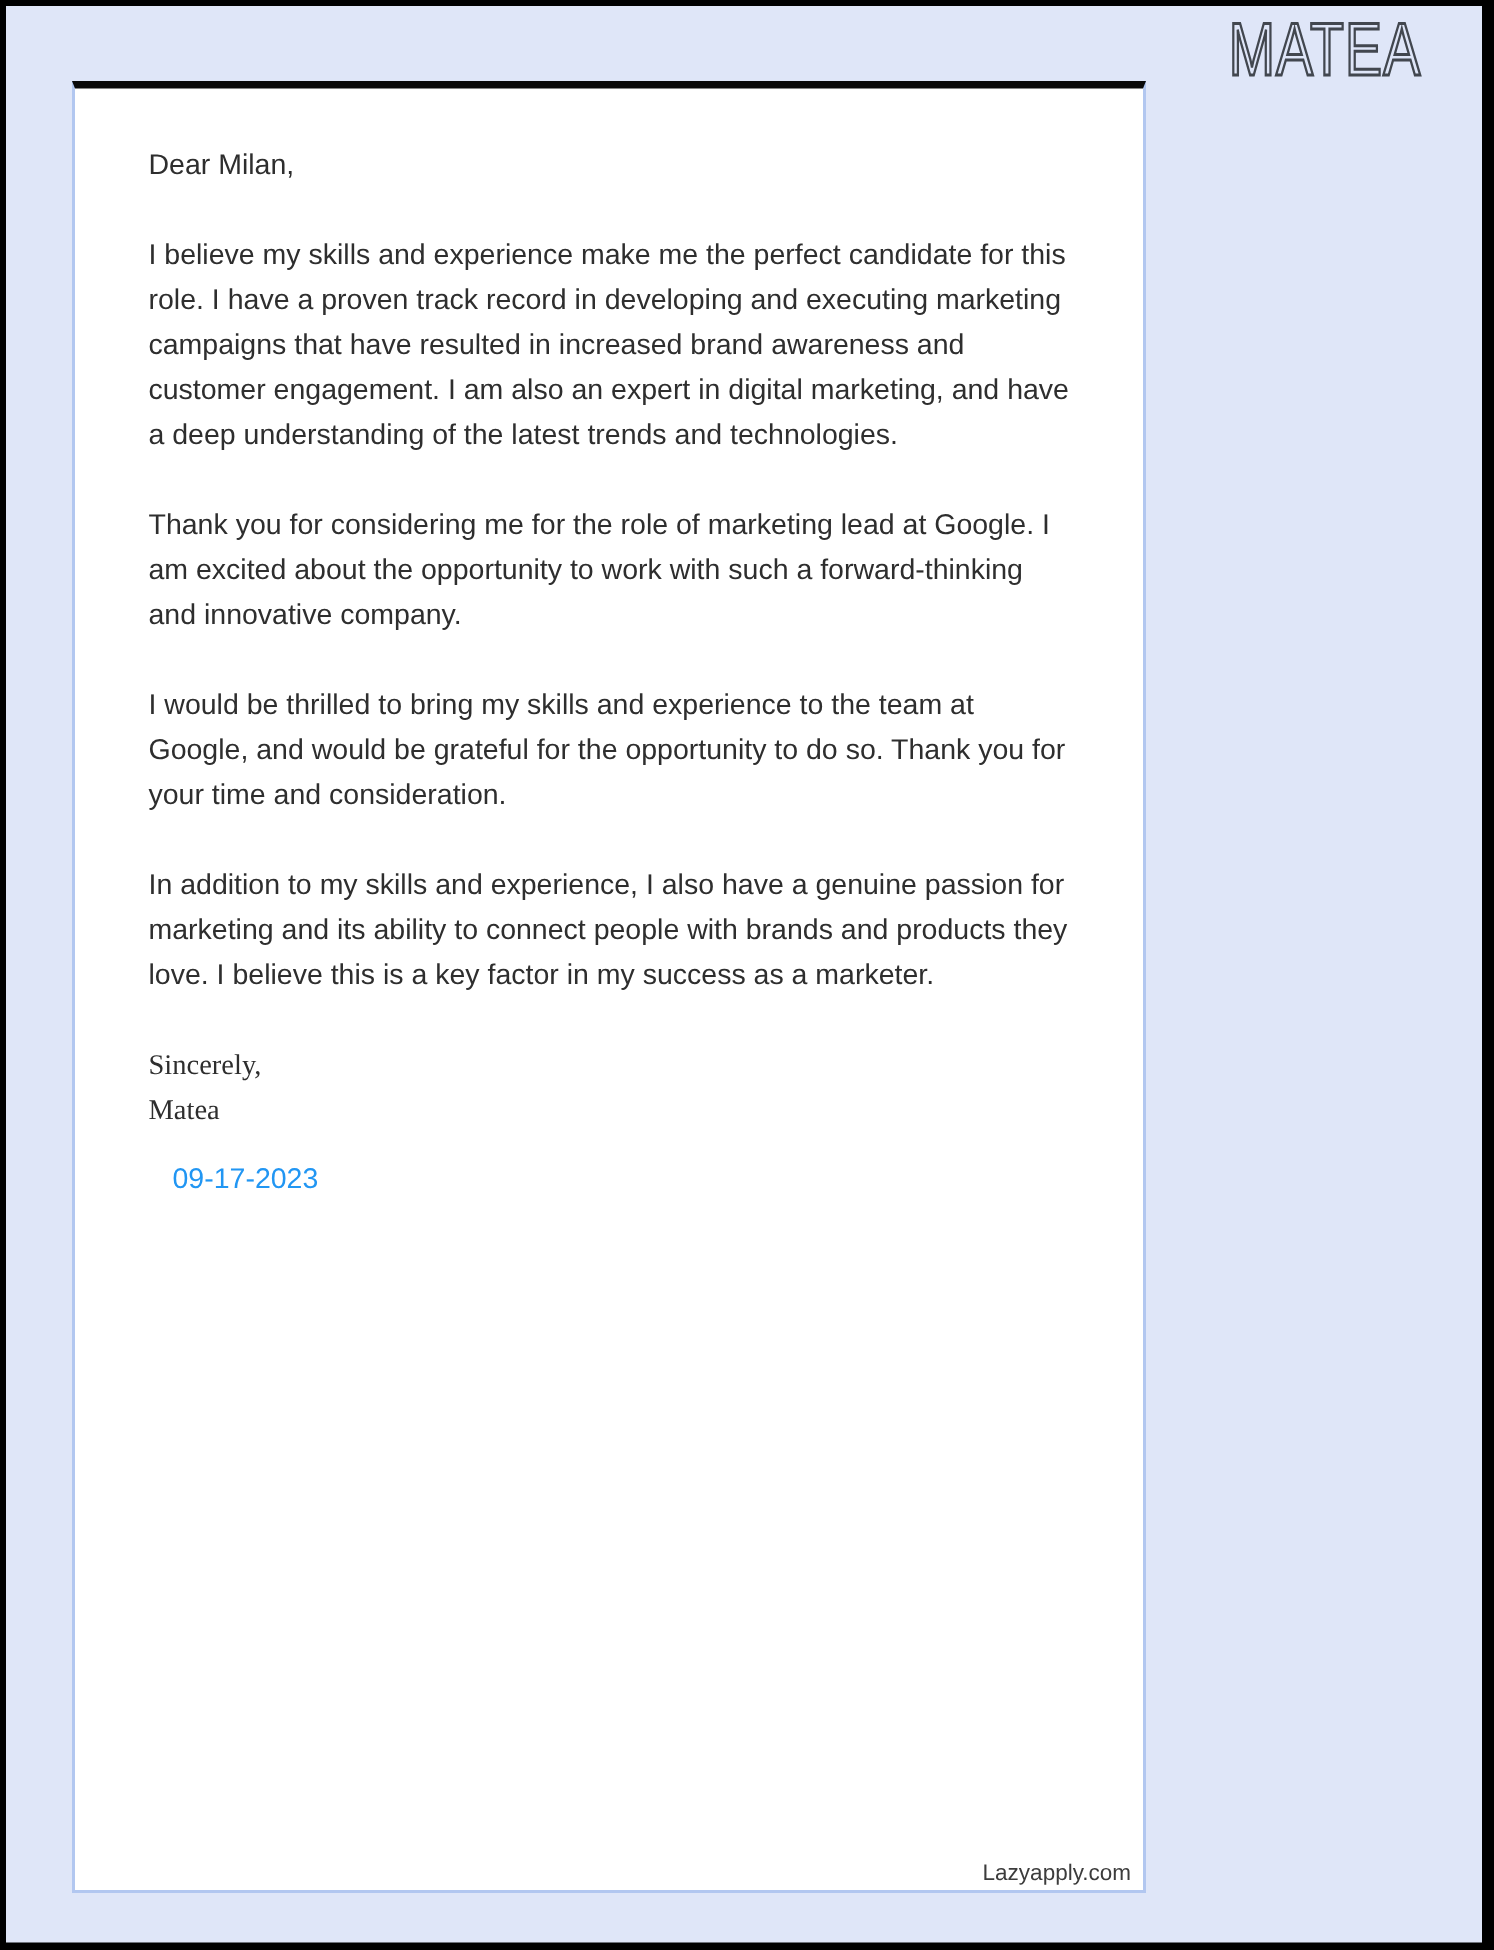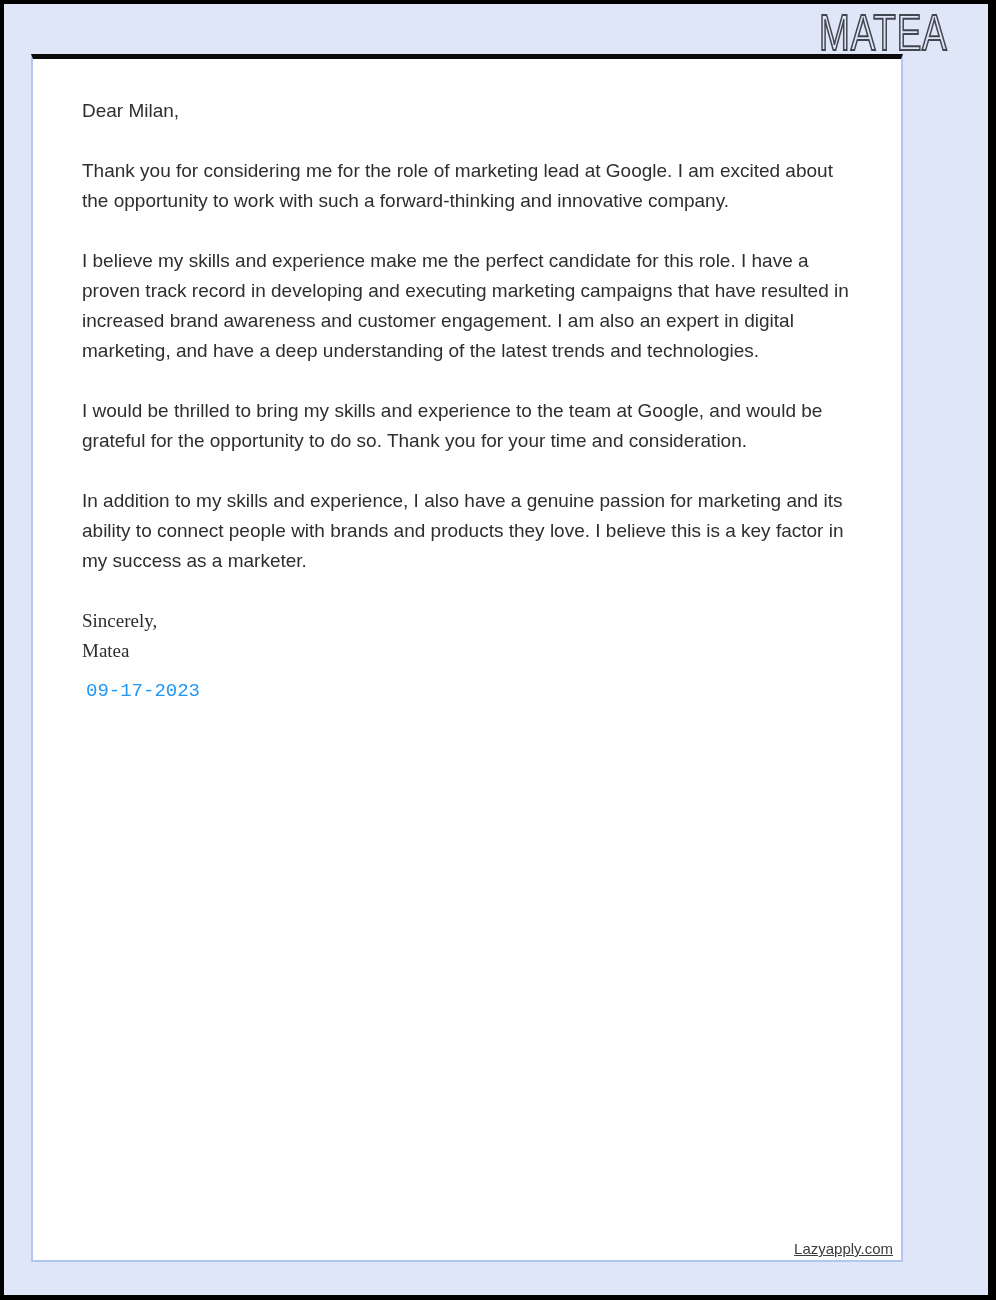--- a/index.html
+++ b/index.html
@@ -31,70 +31,68 @@
   }
   @supports (-webkit-text-stroke: 2px #42474f) {
     .logo {
       color:transparent;
       -webkit-text-stroke:2px var(--logo-outline, #42474f);
     }
   }
 
   .sheet {
     position:absolute;
-    left:27px; top:50px;
-    width:872px; height:1208px;
+    left:44px; top:50px;
+    width:716px; height:1208px;
     background:#ffffff;
     border-top:5px solid var(--sheet-top-border, #0a0a0a);
     border-left:2px solid var(--sheet-border, #b2c7f0);
     border-right:2px solid var(--sheet-border, #b2c7f0);
     border-bottom:2px solid var(--sheet-border, #b2c7f0);
   }
 
   .letter {
     padding:37px 45px 0 49px;
     font-size:19px;
     line-height:30px;
     color:var(--text, #2e2e2e);
   }
   .letter p { margin:0 0 30px 0; }
   .letter p.signoff { margin-bottom:10px; }
   .letter .line { display:block;font-family:Liberation Serif, serif; }
   .letter .date {
-    margin:4px;
+    margin:16px;
     color:var(--date-accent, #2196f3);
     cursor:pointer;
-    font-family:Liberation Mono, monospace;
   }
 
   .footer {
     position:absolute;
     right:8px; bottom:1px;
     font-size:15px;
     line-height:20px;
     color:var(--footer-text, #3c3c3c);
     cursor:pointer;
-    text-decoration:underline;
   }
 </style>
 </head>
 <body>
 
 <div class="page">
 
   <div class="logo">MATEA</div>
 
   <div class="sheet">
 
     <div class="letter">
       <p class="greeting">Dear Milan,</p>
 
+      <p>I believe my skills and experience make me the perfect candidate for this role. I have a proven track record in developing and executing marketing campaigns that have resulted in increased brand awareness and customer engagement. I am also an expert in digital marketing, and have a deep understanding of the latest trends and technologies.</p>
+
       <p>Thank you for considering me for the role of marketing lead at Google. I am excited about the opportunity to work with such a forward-thinking and innovative company.</p>
-
-      <p>I believe my skills and experience make me the perfect candidate for this role. I have a proven track record in developing and executing marketing campaigns that have resulted in increased brand awareness and customer engagement. I am also an expert in digital marketing, and have a deep understanding of the latest trends and technologies.</p>
 
       <p>I would be thrilled to bring my skills and experience to the team at Google, and would be grateful for the opportunity to do so. Thank you for your time and consideration.</p>
 
       <p>In addition to my skills and experience, I also have a genuine passion for marketing and its ability to connect people with brands and products they love. I believe this is a key factor in my success as a marketer.</p>
 
       <p class="signoff">
         <span class="line">Sincerely,</span>
         <span class="line">Matea</span>
       </p>
 

